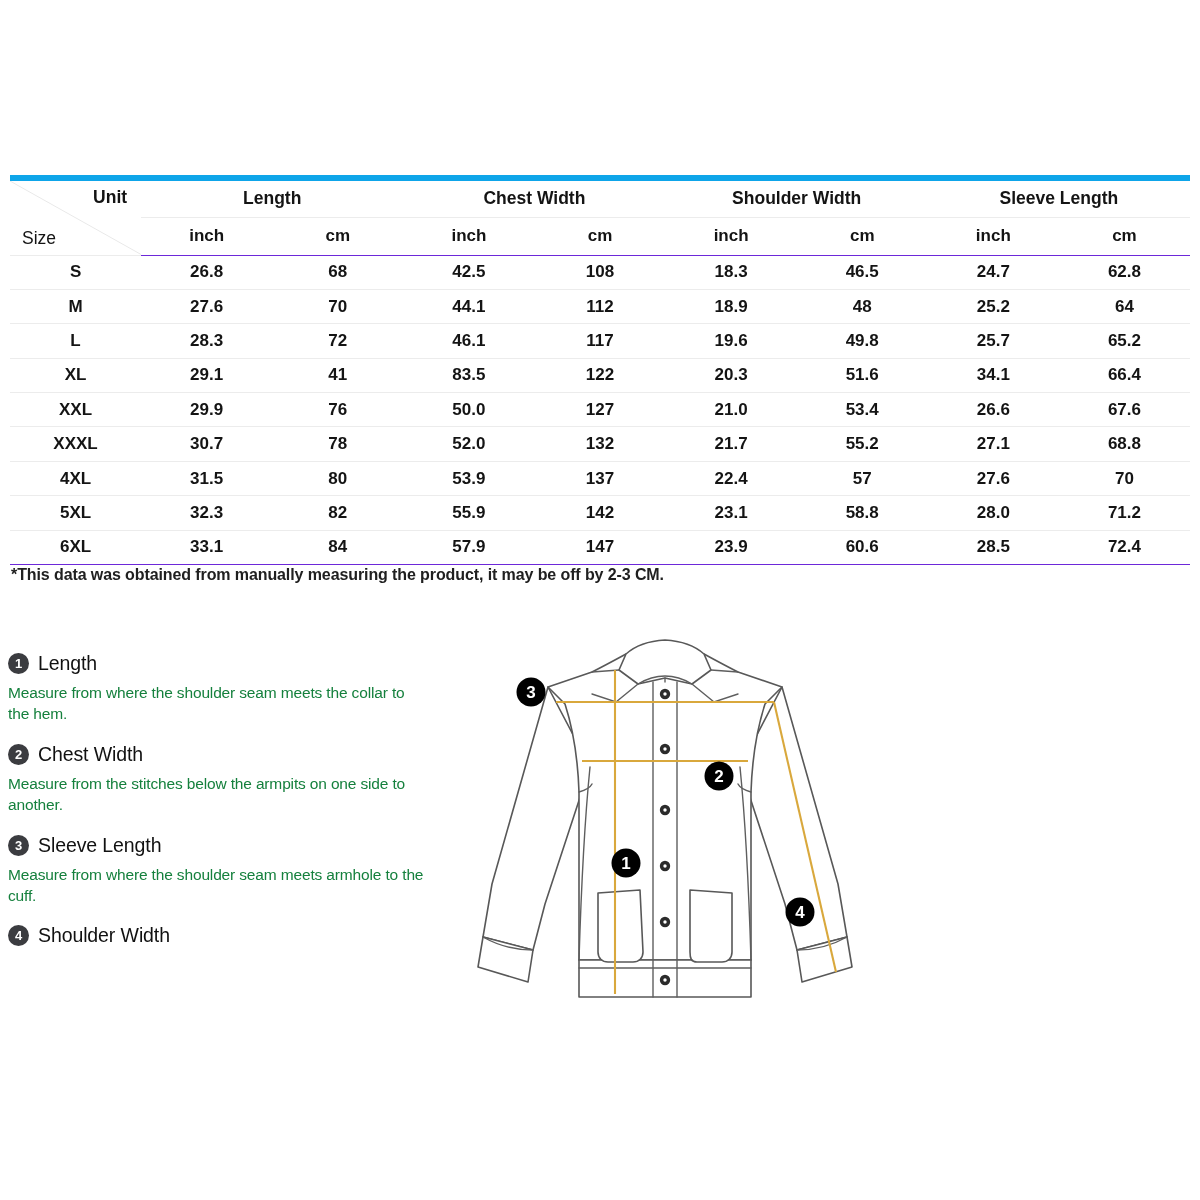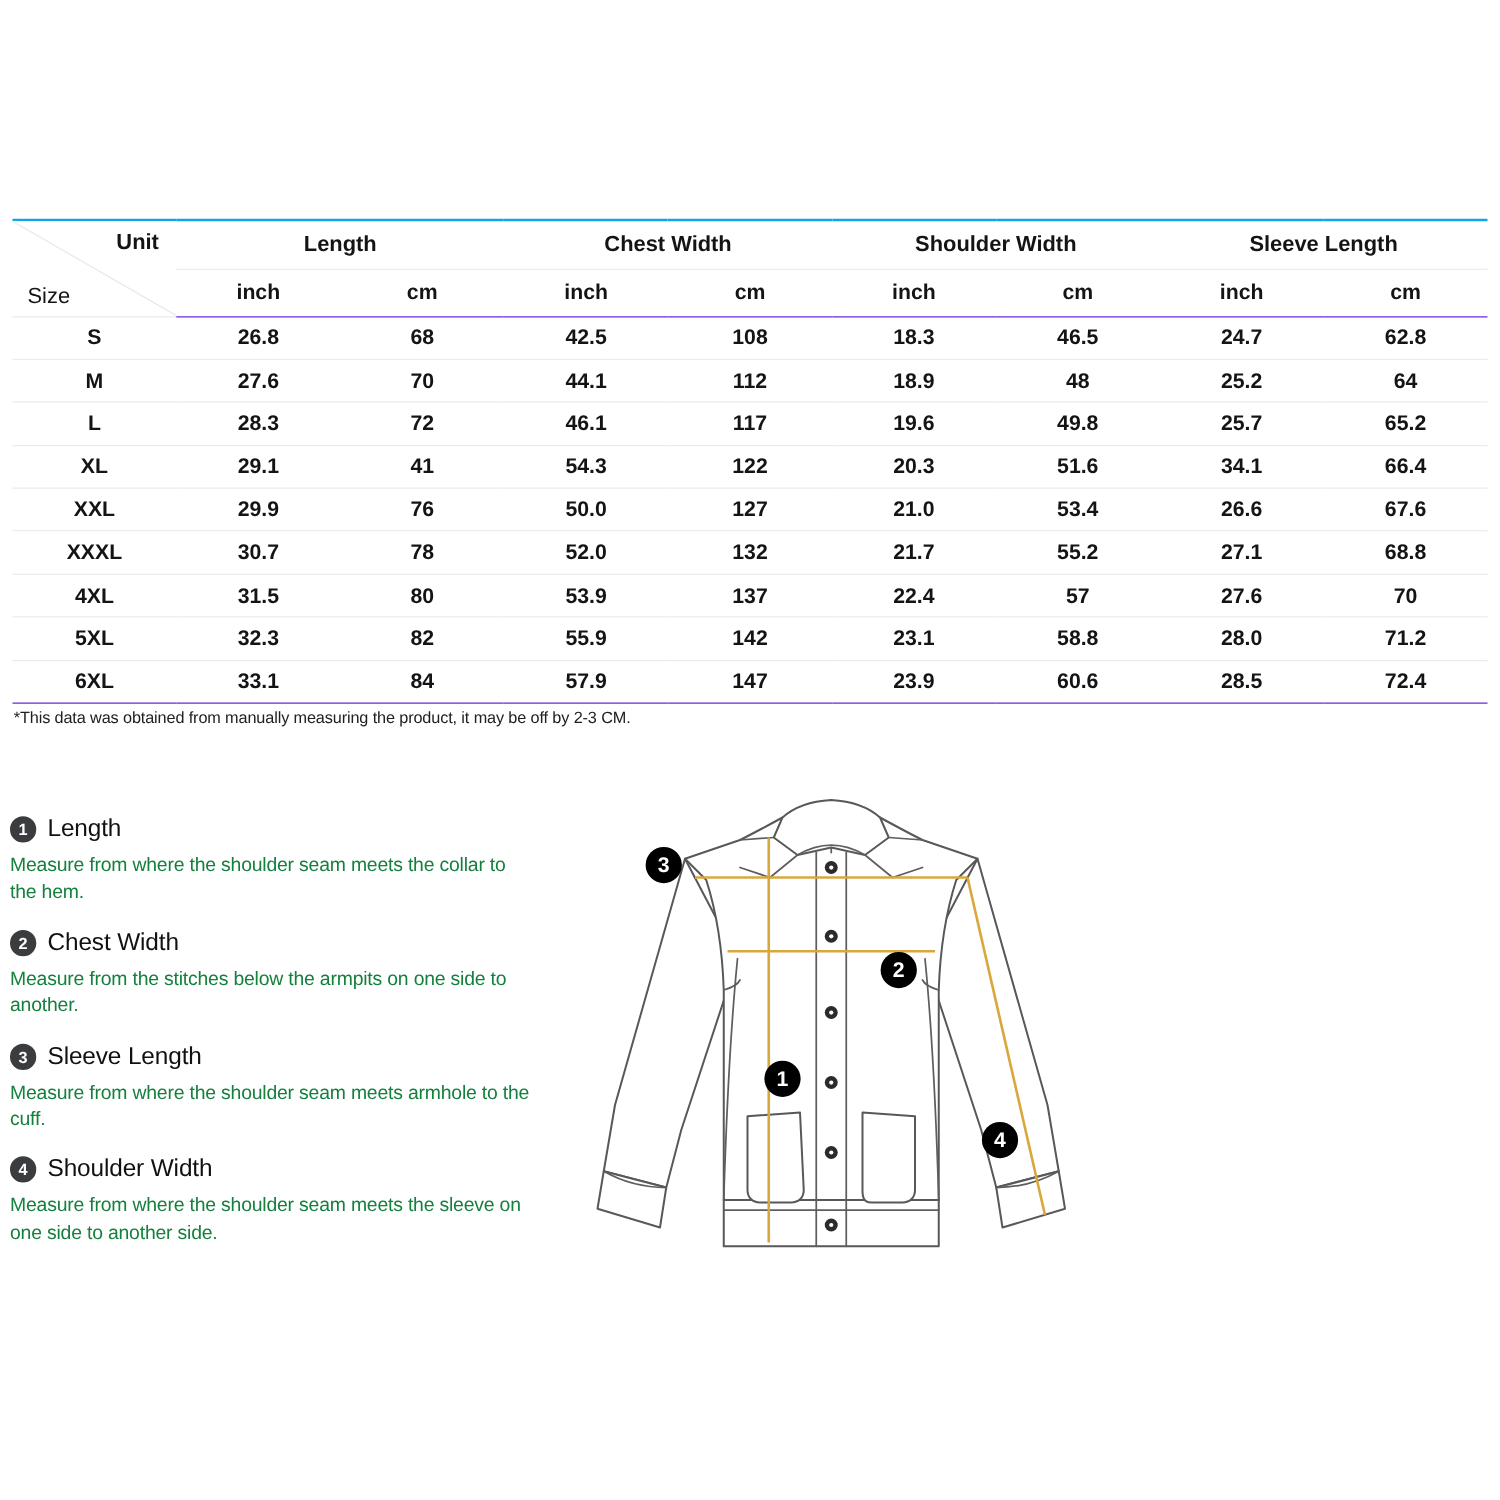--- a/index.html
+++ b/index.html
@@ -43,21 +43,21 @@
     text-align: center;
     padding: 0;
     height: 34px;
     color: #141414;
     background: #fff;
   }
   table.size-table tr.group-head th {
     height: 39px;
     font-size: 17.5px;
     border-bottom: 1px solid #ececec;
-    border-top: 2px solid #0ea5e9;
+    border-top: 6px solid #0ea5e9;
   }
   table.size-table tr.unit-head td {
     height: 38px;
   }
   table.size-table tr.data-row td {
     height: 34.4px;
   }
   table.size-table tr:last-child td {
     border-bottom: 1px solid #6d28d9;
   }
@@ -98,22 +98,22 @@
     font-size: 17.5px;
   }
   
   td.size-cell { border-right: 1px solid #ececec; }
 
   
   #footnote {
     position: absolute;
     left: 11px;
     top: 566px;
-    font-size: 13px;
-    font-weight: 400;
+    font-size: 16px;
+    font-weight: 700;
     color: #202020;
     letter-spacing: -0.1px;
   }
 
   
   #how-to-title {
     position: absolute;
     left: 11px;
     top: 609px;
     font-size: 23px;
@@ -248,21 +248,21 @@
             <td>117</td>
             <td class="gsep">19.6</td>
             <td>49.8</td>
             <td class="gsep">25.7</td>
             <td>65.2</td>
           </tr>
           <tr class="data-row">
             <td class="size-cell">XL</td>
             <td class="gsep">29.1</td>
             <td>41</td>
-            <td class="gsep">54.3</td>
+            <td class="gsep">83.5</td>
             <td>122</td>
             <td class="gsep">20.3</td>
             <td>51.6</td>
             <td class="gsep">34.1</td>
             <td>66.4</td>
           </tr>
           <tr class="data-row">
             <td class="size-cell">XXL</td>
             <td class="gsep">29.9</td>
             <td>76</td>
@@ -344,21 +344,20 @@
           <span class="m-badge">3</span>
           <span class="m-title">Sleeve Length</span>
         </div>
         <div class="m-desc">Measure from where the shoulder seam meets armhole to the cuff.</div>
       </div>
       <div class="m-item">
         <div class="m-head">
           <span class="m-badge">4</span>
           <span class="m-title">Shoulder Width</span>
         </div>
-        <div class="m-desc">Measure from where the shoulder seam meets the sleeve on one side to another side.</div>
       </div>
     </div>
 
   <div id="diagram">
     <svg viewBox="0 0 450 420" xmlns="http://www.w3.org/2000/svg">
 
       <path class="jk-line" d="M108,75 L52,272 L43,325 L93,338 L105,292 L150,155 Z"></path>
 
       <path class="jk-line" d="M43,325 L38,355 L88,370 L93,338 Z"></path>
       <path class="jk-thin" d="M43,325 Q66,338 93,338"></path>

